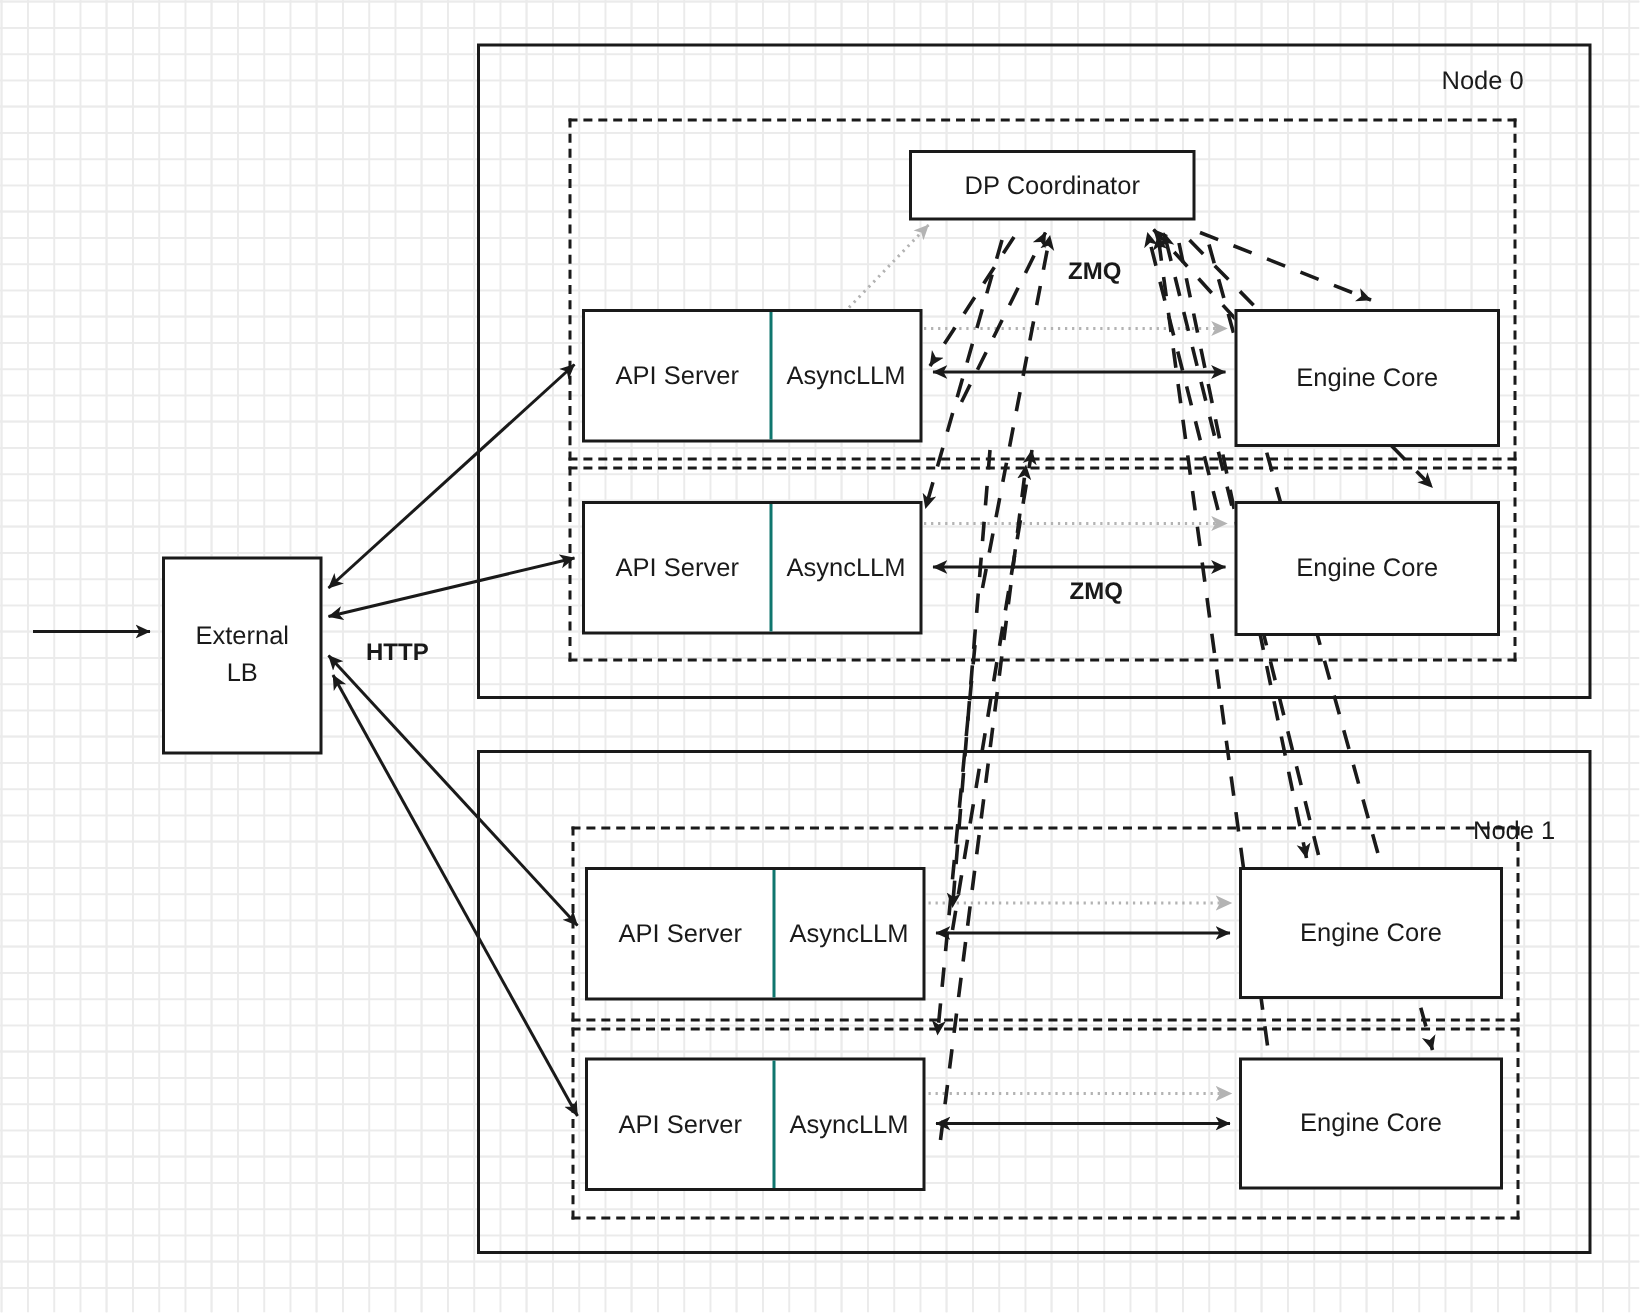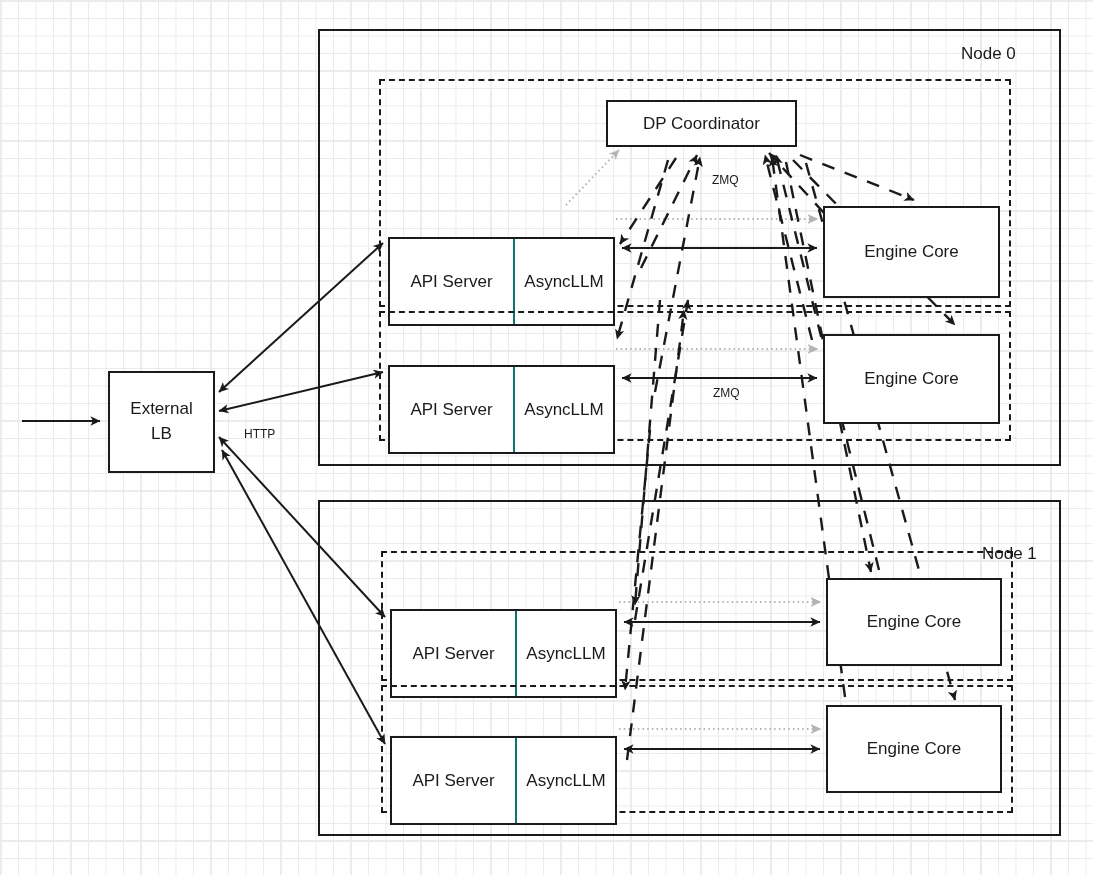--- a/index.html
+++ b/index.html
@@ -66,44 +66,44 @@
     color: #1a1a1a;
     white-space: nowrap;
   }
   .split-box {
     position: absolute;
     border: 2px solid #1a1a1a;
     background: #ffffff;
     box-sizing: border-box;
     display: flex;
     align-items: stretch;
-    margin-top: 31px;
   }
   .split-box .cell {
     display: flex;
     align-items: center;
     justify-content: center;
     font-size: 17px;
     color: #1a1a1a;
     white-space: nowrap;
     box-sizing: border-box;
   }
   .split-box .cell-left {
     flex: 0 0 123px;
   }
   .split-box .cell-right {
     flex: 1 1 auto;
     border-left: 2px solid #0f766e;
   }
   .edge-label {
     position: absolute;
-    font-size: 12px;
+    font-size: 16px;
     color: #1a1a1a;
     background: transparent;
     white-space: nowrap;
+    font-weight: bold;
   }
 </style>
 </head>
 <body>
 
 <div id="canvas">
 
   <svg id="edges" viewBox="0 0 1093 875" width="1093" height="875">
     <defs>
       <marker id="ah" markerWidth="11" markerHeight="11" refX="9.6" refY="5.2" orient="auto" markerUnits="userSpaceOnUse">
@@ -257,21 +257,21 @@
 
   <div class="dp-group" style="left:381px; top:685px; width:632px; height:128px;"></div>
 
   <div class="split-box" style="left:390px; top:705px; width:227px; height:89px;">
     <div class="cell cell-left">API Server</div>
     <div class="cell cell-right">AsyncLLM</div>
   </div>
 
   <div class="solid-box" style="left:826px; top:705px; width:176px; height:88px;">Engine Core</div>
 
-  <div class="solid-box" style="left:108px; top:371px; width:107px; height:102px; flex-direction:column; line-height:1.45;">
+  <div class="solid-box" style="left:108px; top:371px; width:107px; height:132px; flex-direction:column; line-height:1.45;">
     <span>External</span>
     <span>LB</span>
   </div>
 
   <div class="edge-label" style="left:712px; top:173px;">ZMQ</div>
   <div class="edge-label" style="left:713px; top:386px;">ZMQ</div>
   <div class="edge-label" style="left:244px; top:427px;">HTTP</div>
 
 </div>
 

